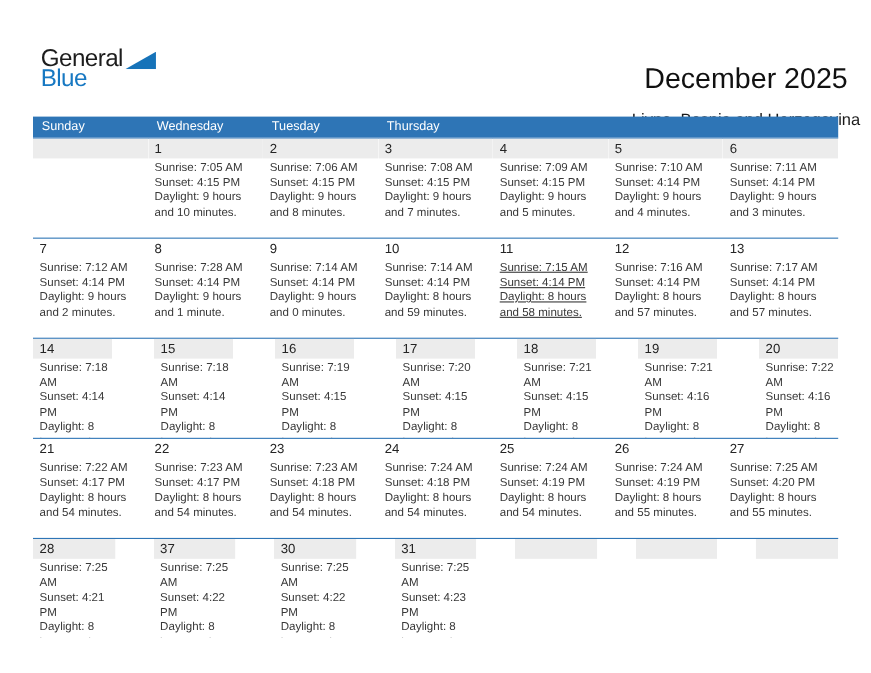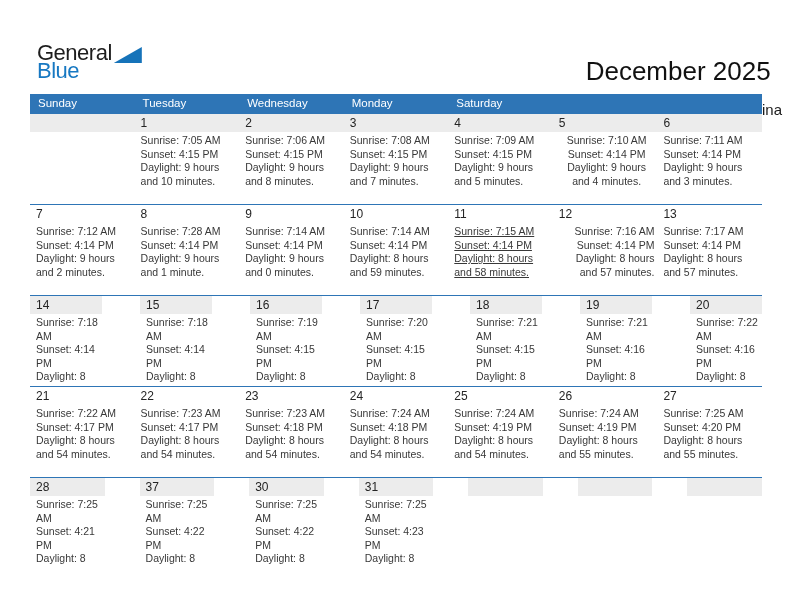--- a/index.html
+++ b/index.html
@@ -17,21 +17,21 @@
     clip-path:polygon(0 100%, 100% 0, 100% 100%);
   }
   .logo-blue { font-size:22px; margin-top:-4px; letter-spacing:-0.5px; }
 
   
   .title-block { position:absolute; right:50px; top:38px; text-align:center;margin-top:18px; }
   .month-title { font-size:26px; color:#111111; font-weight:400; }
   .location-subtitle { font-size:15px; color:#1a1a1a; margin-top:14px; font-weight:400; }
 
   
-  .calendar { position:absolute; left:30px; top:94px; width:732px; }
+  .calendar { position:absolute; left:30px; top:106px; width:732px; }
   .weekday-row { display:grid; grid-template-columns:repeat(7,1fr); height:19px; }
   .weekday-cell {
     color:#ffffff; font-size:11.5px; line-height:19px; padding-left:8px;
     white-space:nowrap; overflow:hidden;
   }
   .week-row { display:grid; grid-template-columns:repeat(7,1fr); height:90px; }
   .day-cell { overflow:hidden; }
   .num-band { height:18px; line-height:18px; padding-left:6px; font-size:12px; color:#242424; }
   .week-row.shaded .num-band { background:#ececec; }
   .details { padding:2px 3px 0 6px; font-size:10.5px; line-height:13.6px; color:#383838; }
@@ -50,24 +50,23 @@
   </div>
 
   <div class="title-block">
     <div class="month-title">December 2025</div>
     <div class="location-subtitle">Livno, Bosnia and Herzegovina</div>
   </div>
 
   <div class="calendar">
     <div class="weekday-row" style="background: rgb(46, 117, 182);">
         <div class="weekday-cell">Sunday</div>
+        <div class="weekday-cell">Wednesday</div>
         <div class="weekday-cell">Tuesday</div>
-        <div class="weekday-cell">Wednesday</div>
-        <div class="weekday-cell">Monday</div>
-        <div class="weekday-cell">Saturday</div>
+        <div class="weekday-cell">Thursday</div>
       </div>
 
   <div class="week-row shaded" style="border-top: 1px solid rgb(46, 117, 182);">
         <div class="day-cell">
           <div class="num-band"></div>
         </div>
         <div class="day-cell">
           <div class="num-band">1</div>
           <div class="details" style="white-space: pre-line;">Sunrise: 7:05 AM
 Sunset: 4:15 PM
@@ -86,21 +85,21 @@
 Daylight: 9 hours and 7 minutes.</div>
         </div>
         <div class="day-cell">
           <div class="num-band">4</div>
           <div class="details" style="white-space: pre-line;">Sunrise: 7:09 AM
 Sunset: 4:15 PM
 Daylight: 9 hours and 5 minutes.</div>
         </div>
         <div class="day-cell">
           <div class="num-band">5</div>
-          <div class="details" style="white-space: pre-line; text-align: center;">Sunrise: 7:10 AM
+          <div class="details" style="white-space: pre-line;">Sunrise: 7:10 AM
 Sunset: 4:14 PM
 Daylight: 9 hours and 4 minutes.</div>
         </div>
         <div class="day-cell">
           <div class="num-band">6</div>
           <div class="details" style="white-space: pre-line;">Sunrise: 7:11 AM
 Sunset: 4:14 PM
 Daylight: 9 hours and 3 minutes.</div>
         </div>
       </div>
@@ -130,21 +129,21 @@
 Daylight: 8 hours and 59 minutes.</div>
         </div>
         <div class="day-cell">
           <div class="num-band">11</div>
           <div class="details" style="white-space: pre-line; text-decoration: underline;">Sunrise: 7:15 AM
 Sunset: 4:14 PM
 Daylight: 8 hours and 58 minutes.</div>
         </div>
         <div class="day-cell">
           <div class="num-band">12</div>
-          <div class="details" style="white-space: pre-line; text-align: right;">Sunrise: 7:16 AM
+          <div class="details" style="white-space: pre-line;">Sunrise: 7:16 AM
 Sunset: 4:14 PM
 Daylight: 8 hours and 57 minutes.</div>
         </div>
         <div class="day-cell">
           <div class="num-band">13</div>
           <div class="details" style="white-space: pre-line;">Sunrise: 7:17 AM
 Sunset: 4:14 PM
 Daylight: 8 hours and 57 minutes.</div>
         </div>
       </div>

